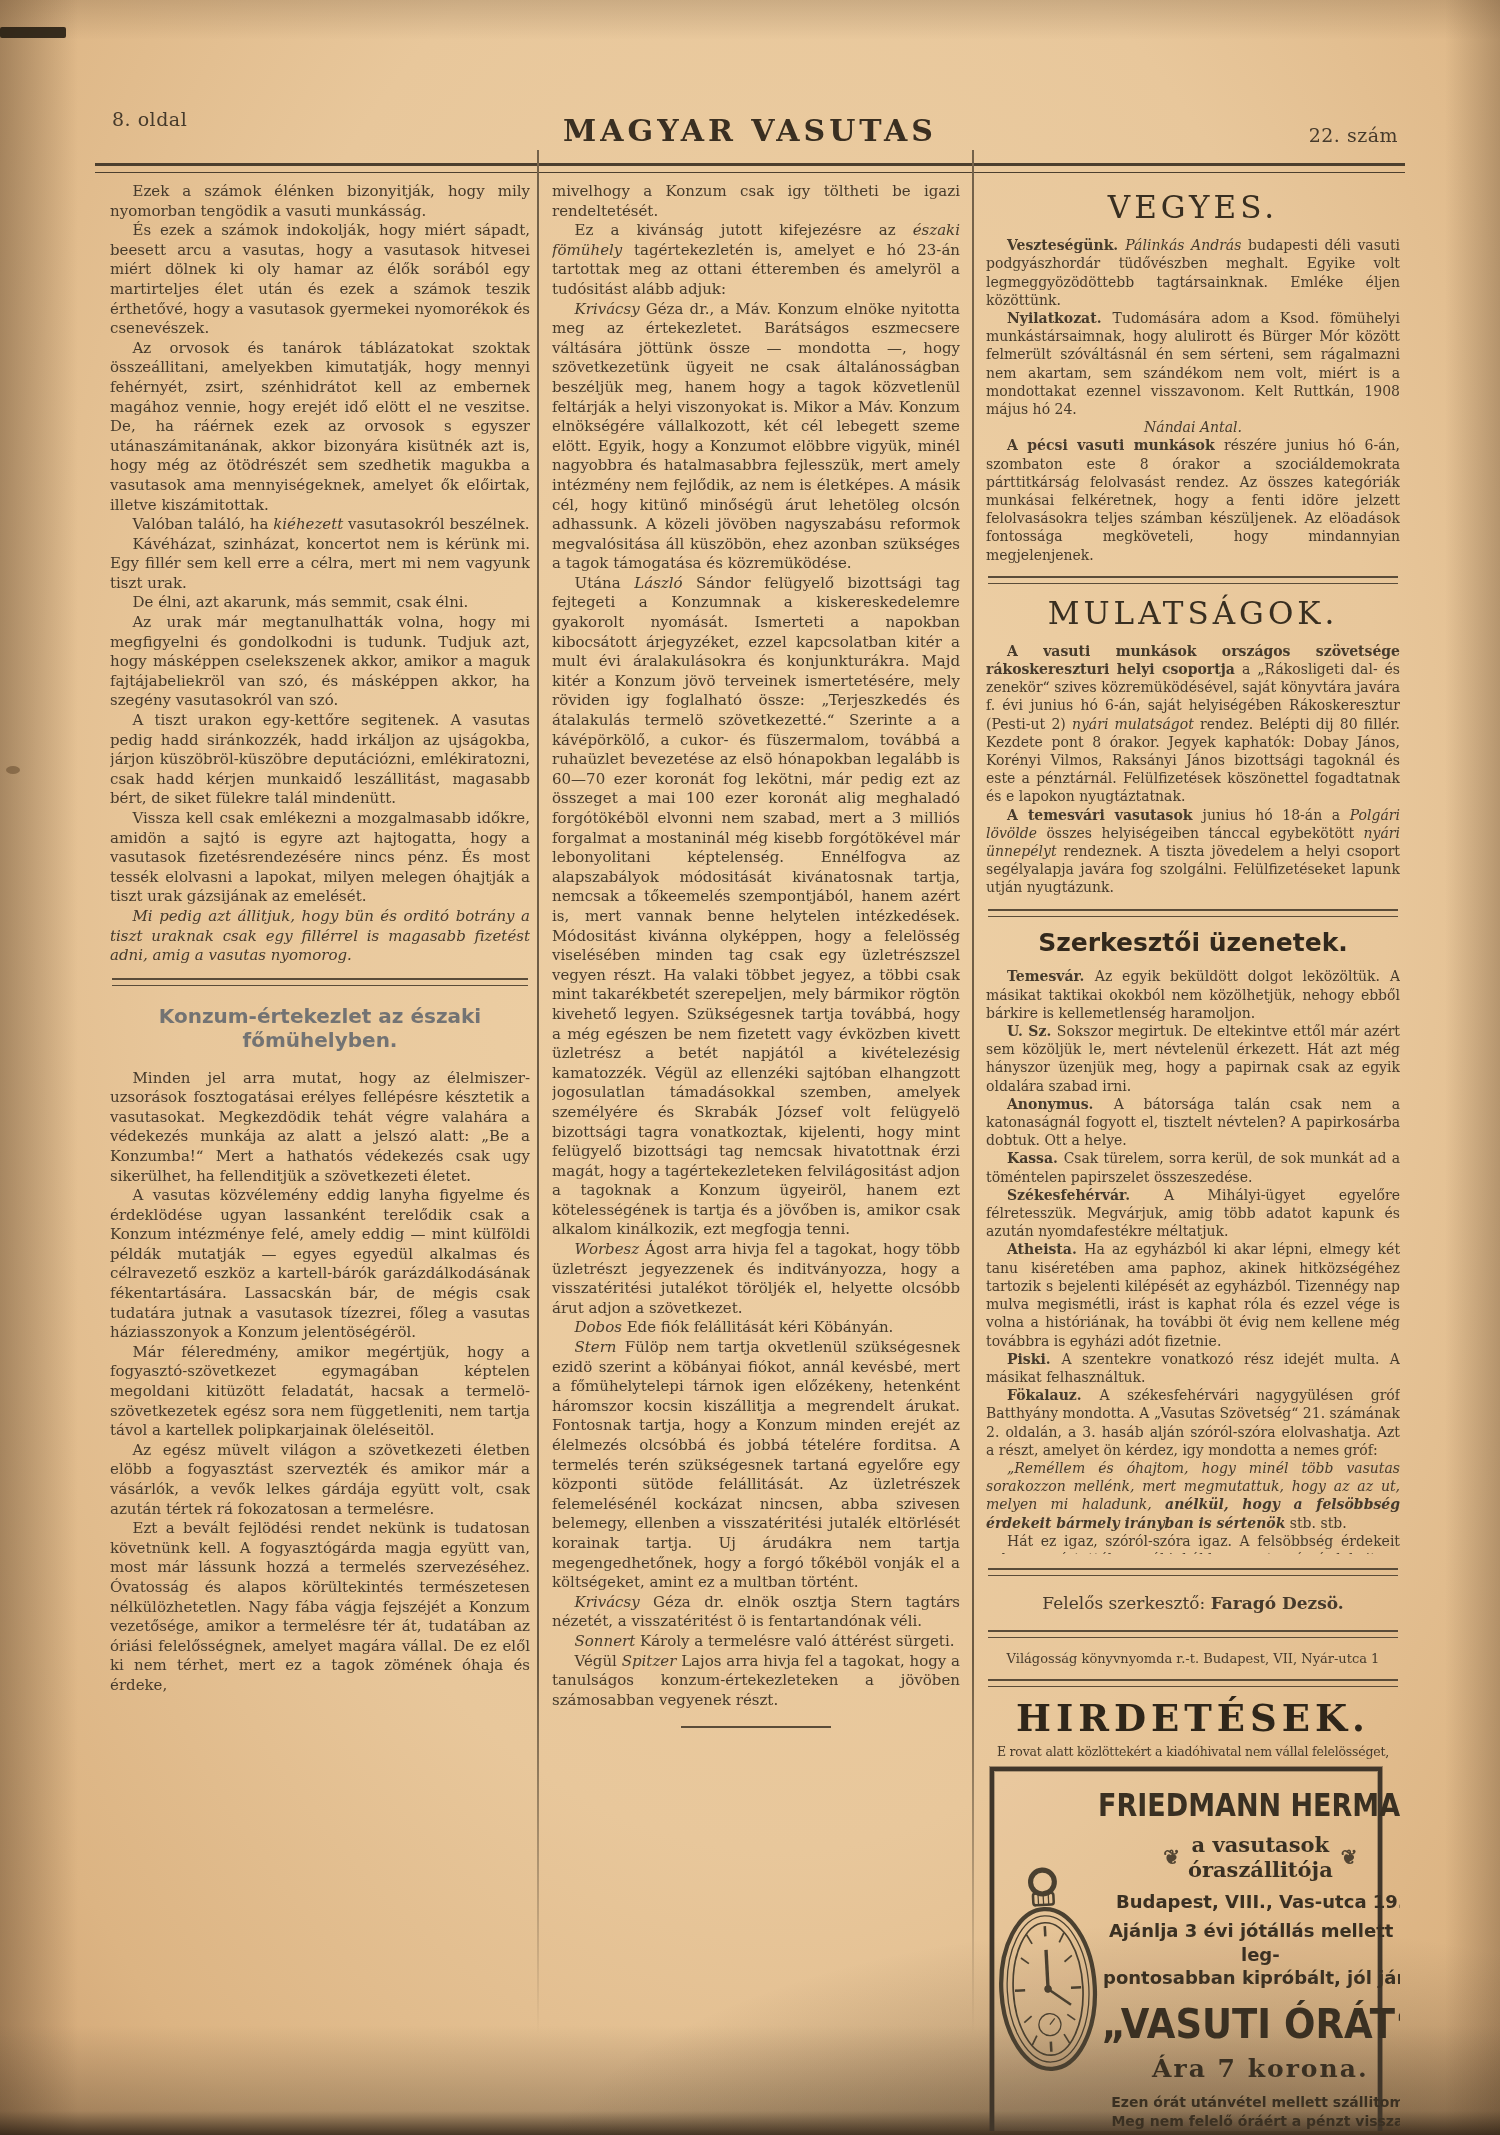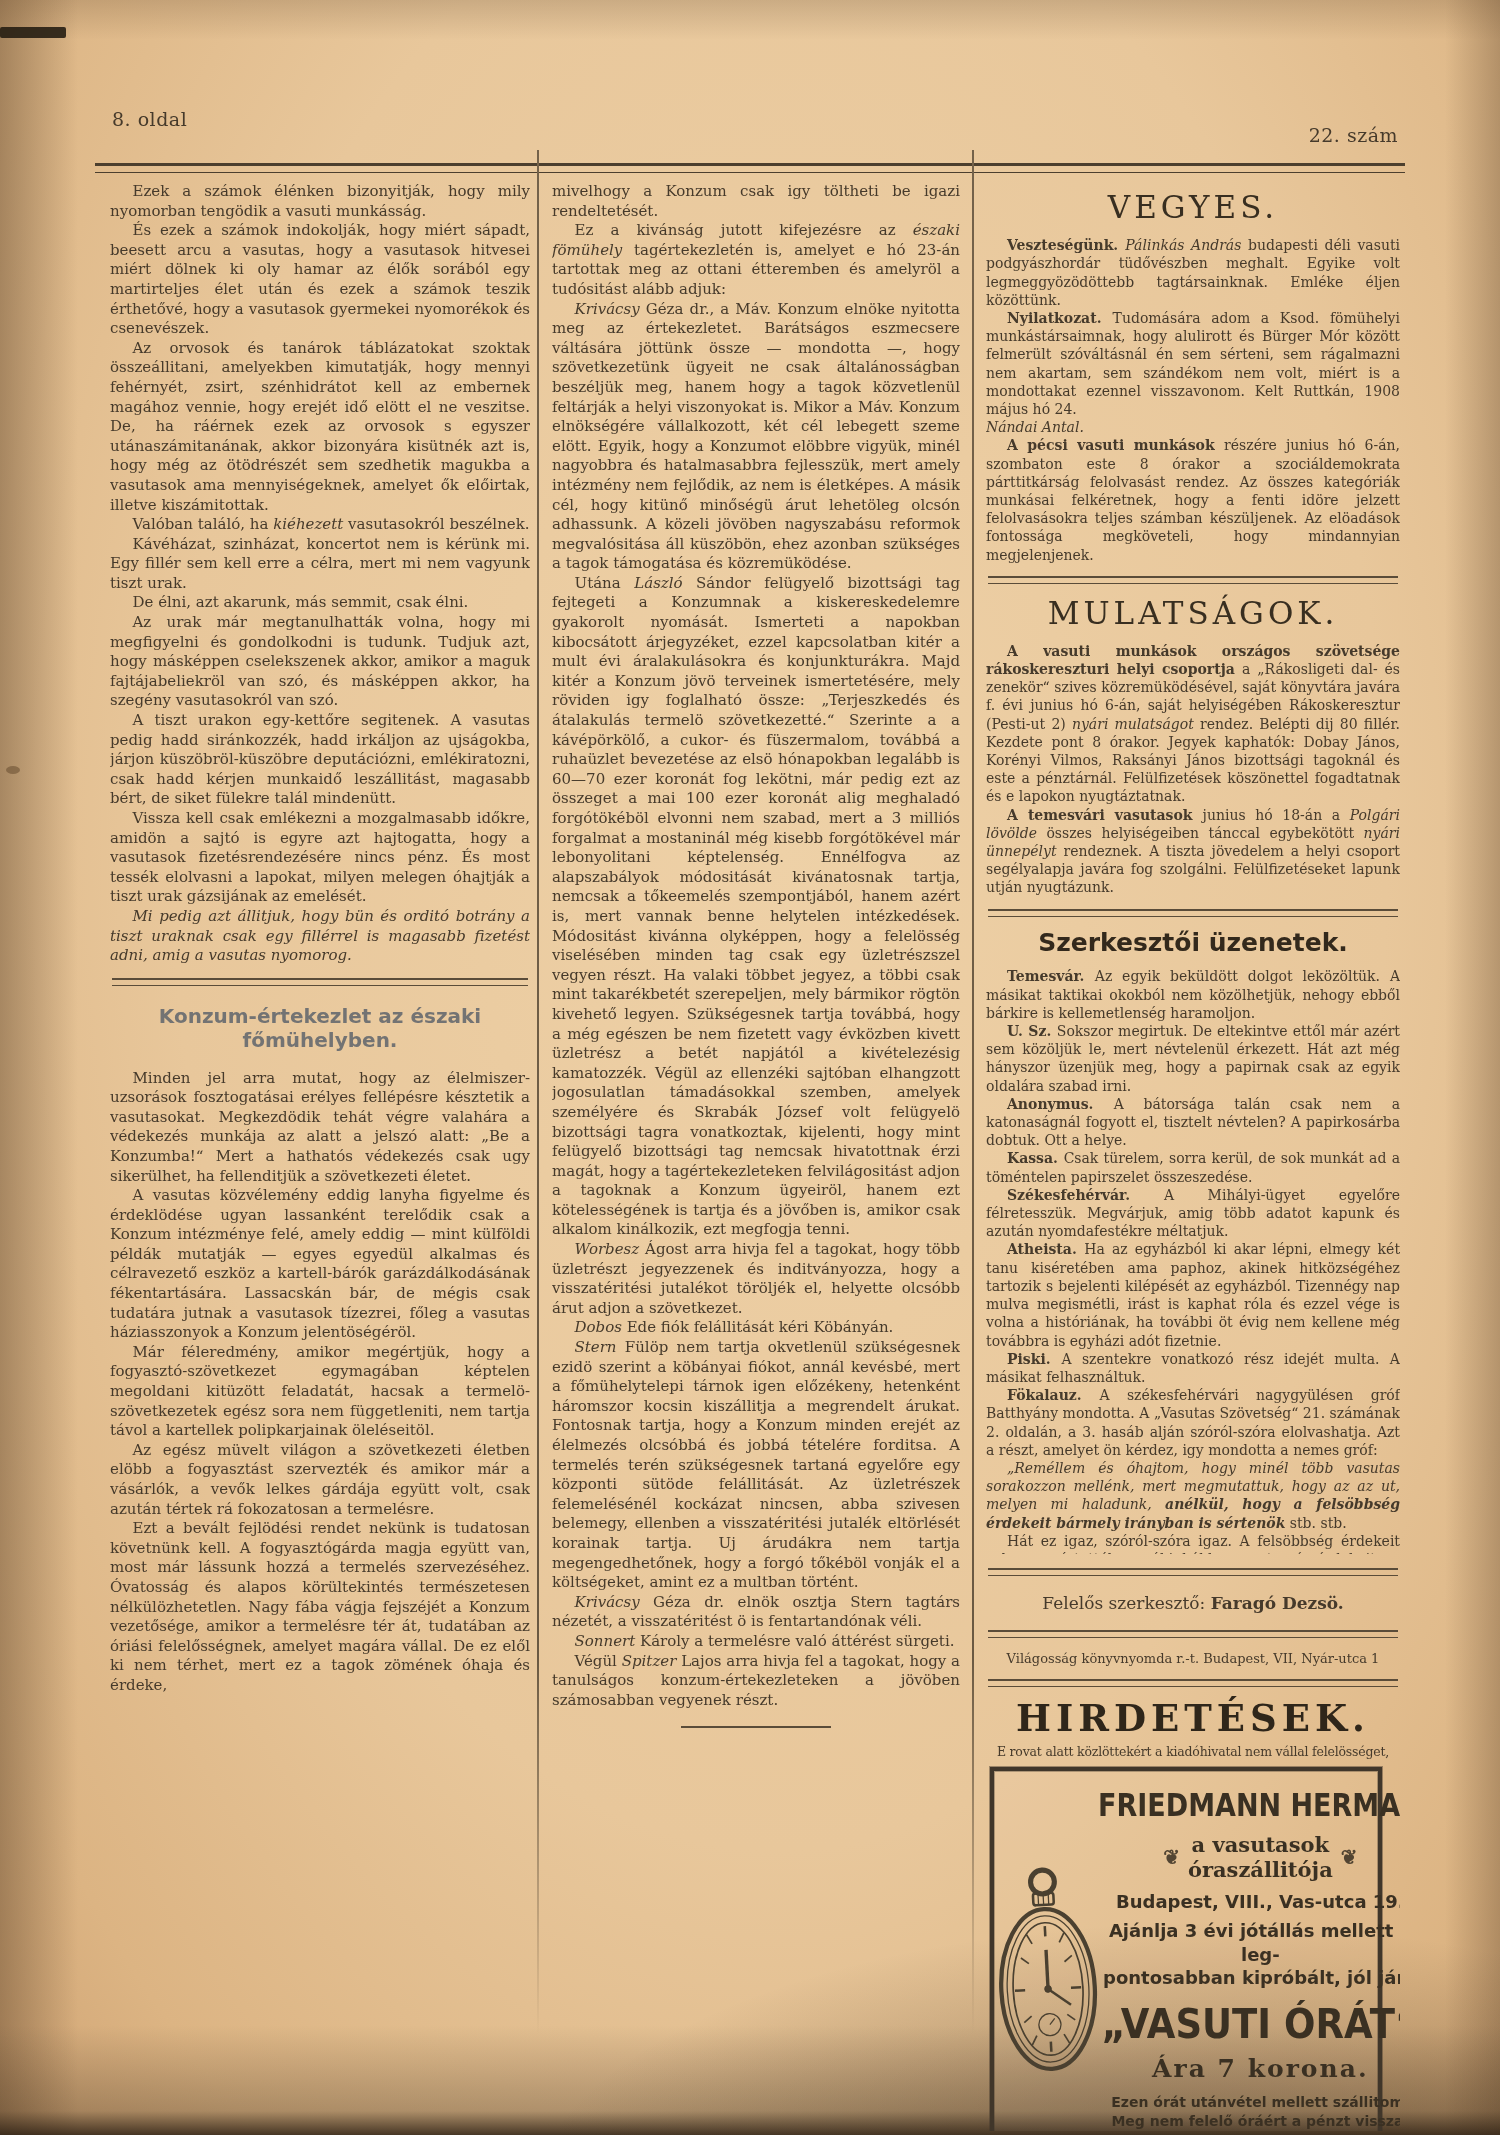--- a/index.html
+++ b/index.html
@@ -28,21 +28,21 @@
   .v1{left:537px;} .v2{left:972px;}
 
   .col{position:absolute;top:182px;text-align:justify;overflow:hidden;}
   #col1{left:110px;width:420px;height:1856px;font-size:15px;line-height:19.6px;}
   #col2{left:552px;width:408px;height:1856px;font-size:15px;line-height:19.6px;}
   #col3{left:986px;width:414px;height:1372px;font-size:14px;line-height:18.2px;}
   .col3-bottom{position:absolute;left:986px;top:1556px;width:414px;height:575px;overflow:hidden;}
 
   .para{margin:0;text-indent:1.5em;}
   .ni{text-indent:0;}
-  .a-r{text-align:left;text-indent:0;}
+  .a-r{text-align:center;text-indent:0;}
   .a-c{text-align:center;text-indent:0;}
   .s-n{font-style:normal;}
   .s-i{font-style:italic;}
   .s-b{font-weight:700;}
   .s-bi{font-weight:700;font-style:italic;}
   .small{font-size:13px;line-height:17px;}
   .editor{font-size:17px;line-height:22px;padding:4px 0;}
 
   .rule-double{height:5px;border-top:2px solid #5a4c39;border-bottom:1px solid #5a4c39;margin:12px 2px;}
   .end-rule{width:150px;margin:16px auto;border-top:2px solid #5a4c39;height:0;}
@@ -68,20 +68,21 @@
   .mini-rule{width:76px;height:5px;border-top:1px solid #40362a;border-bottom:1px solid #40362a;}
 </style>
 </head>
 <body>
 
 <div class="page">
   <div class="edge-top-mark"></div>
   <div class="speck"></div>
 
   <div class="hdr-left">8. oldal</div>
+  <div class="hdr-center">MAGYAR VASUTAS</div>
   <div class="hdr-right">22. szám</div>
   <div class="header-rule"></div>
 
   <div class="vrule v1"></div>
   <div class="vrule v2"></div>
 
   <div id="col1" class="col">
     <div>
         <p class="para"><span class="s-n">Ezek a számok élénken bizonyitják, hogy mily nyomorban tengödik a vasuti munkásság.</span></p>
         <p class="para"><span class="s-n">És ezek a számok indokolják, hogy miért sápadt, beesett arcu a vasutas, hogy a vasutasok hitvesei miért dölnek ki oly hamar az élők sorából egy martirteljes élet után és ezek a számok teszik érthetővé, hogy a vasutasok gyermekei nyomorékok és csenevészek.</span></p>

